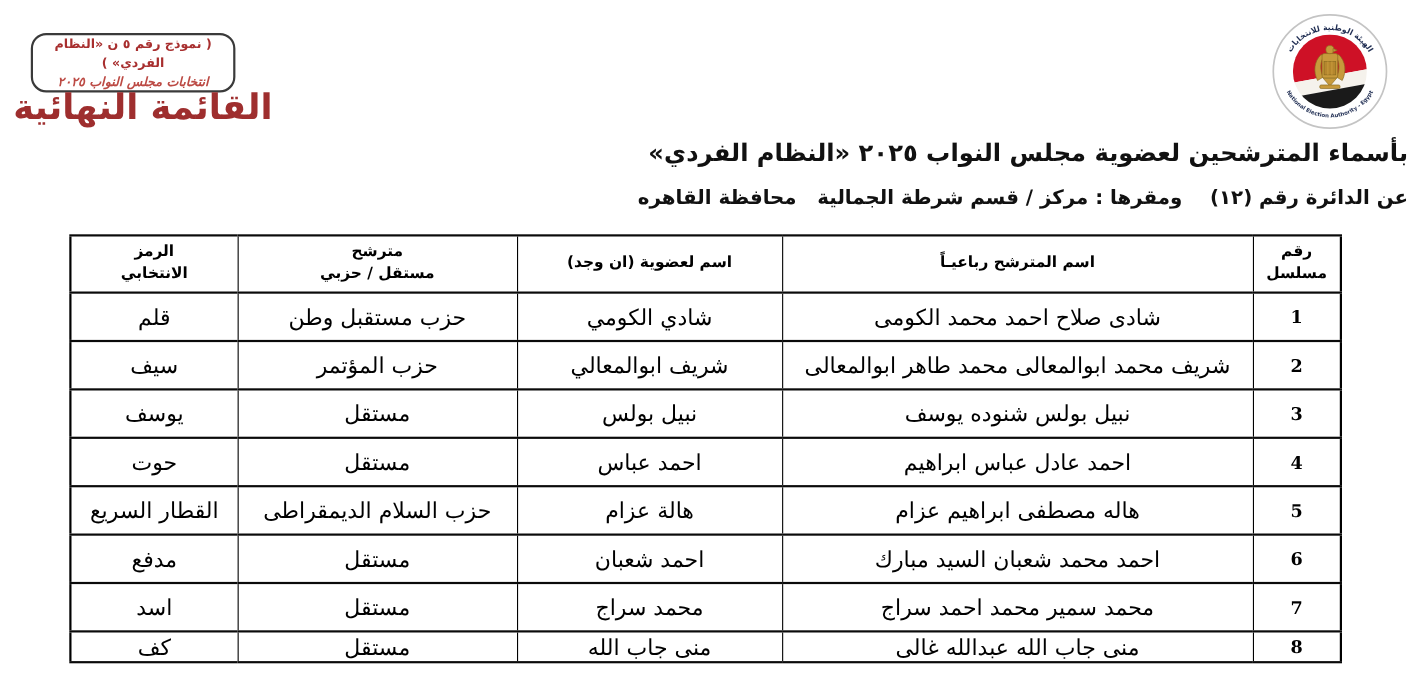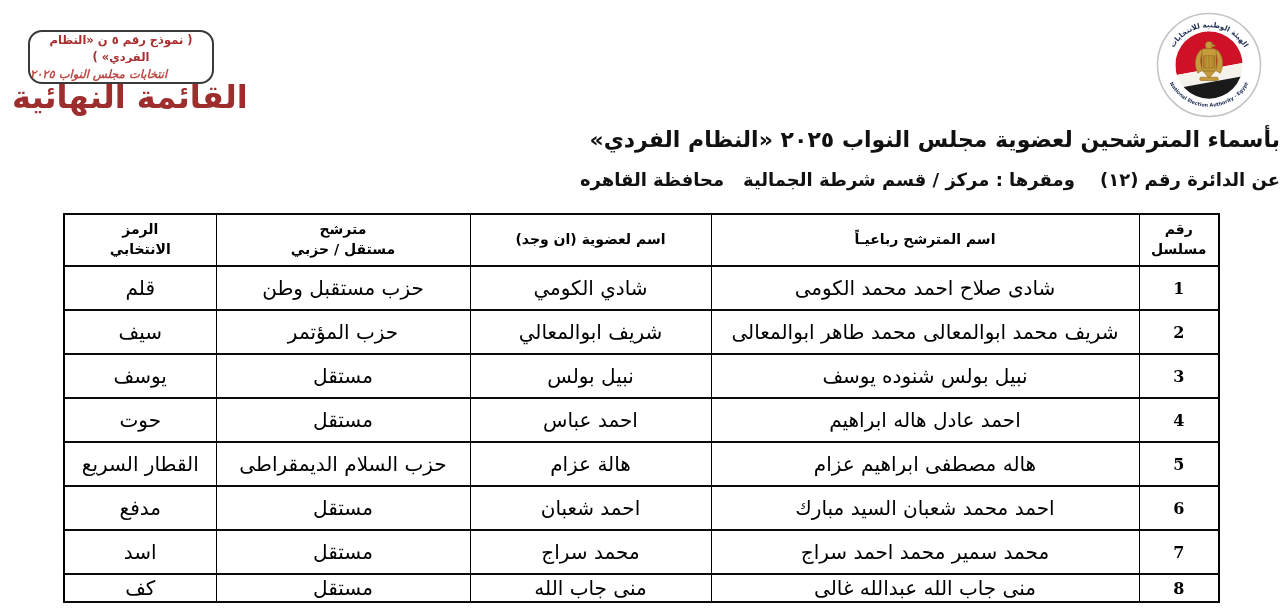--- a/index.html
+++ b/index.html
@@ -6,21 +6,21 @@
   body{
     width:1280px;height:616px;background:#ffffff;overflow:hidden;
     font-family:"DejaVu Sans", sans-serif;position:relative;
   }
   .page{position:absolute;inset:0;}
 
   
   .form-box{
     position:absolute;left:28px;top:30px;width:182px;height:50px;
     border:2px solid #3a3a3a;border-radius:14px;
-    display:flex;flex-direction:column;justify-content:center;align-items:flex-end;
+    display:flex;flex-direction:column;justify-content:center;align-items:center;
     direction:rtl;text-align:center;background:#fff;
   }
   .form-line1{font-size:11.5px;font-weight:bold;color:#a82f2f;line-height:1.5;}
   .form-line2{font-size:11.5px;font-weight:bold;color:#bc4a44;line-height:1.4;font-style:italic;}
 
   
   .logo{position:absolute;left:1156px;top:12px;width:106px;height:106px;}
 
   .title{
     position:absolute;top:66px;left:0;width:100%;margin:12px;text-align:left;
@@ -141,21 +141,21 @@
       </tr>
       <tr class="r">
         <td class="cell-serial">3</td>
         <td class="cell-name">نبيل بولس شنوده يوسف</td>
         <td class="cell-fame">نبيل بولس</td>
         <td class="cell-party">مستقل</td>
         <td class="cell-symbol">يوسف</td>
       </tr>
       <tr class="r">
         <td class="cell-serial">4</td>
-        <td class="cell-name">احمد عادل هاله ابراهيم</td>
+        <td class="cell-name">احمد عادل عباس ابراهيم</td>
         <td class="cell-fame">احمد عباس</td>
         <td class="cell-party">مستقل</td>
         <td class="cell-symbol">حوت</td>
       </tr>
       <tr class="r">
         <td class="cell-serial">5</td>
         <td class="cell-name">هاله مصطفى ابراهيم عزام</td>
         <td class="cell-fame">هالة عزام</td>
         <td class="cell-party">حزب السلام الديمقراطى</td>
         <td class="cell-symbol">القطار السريع</td>

